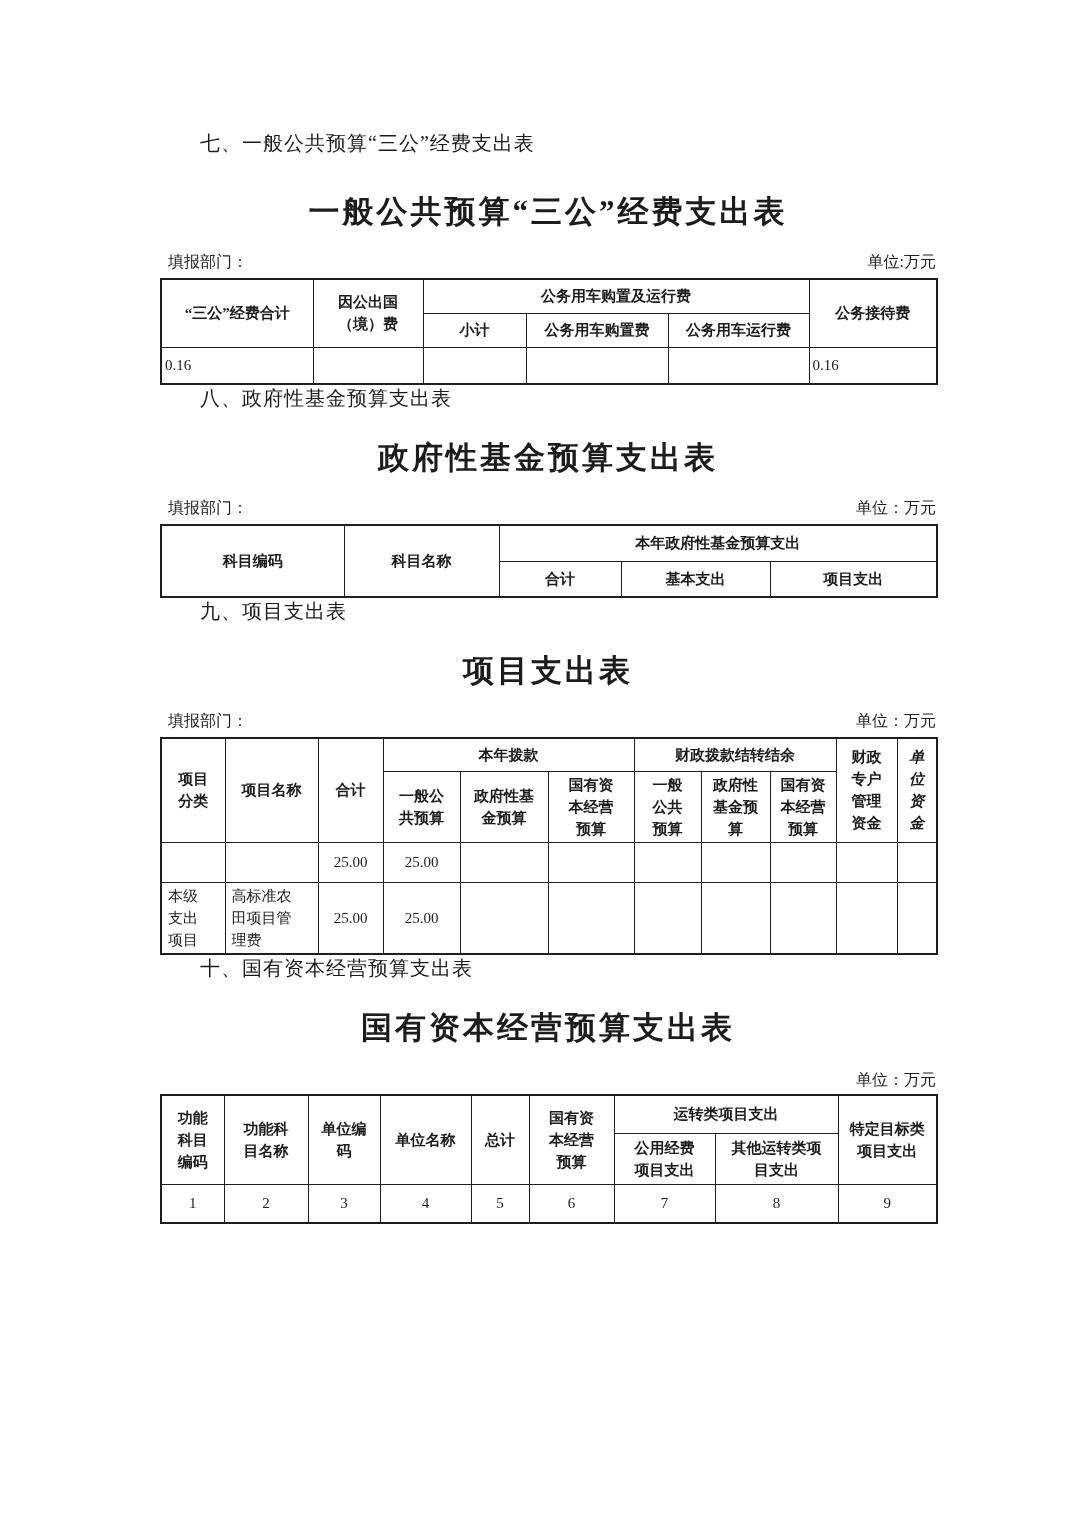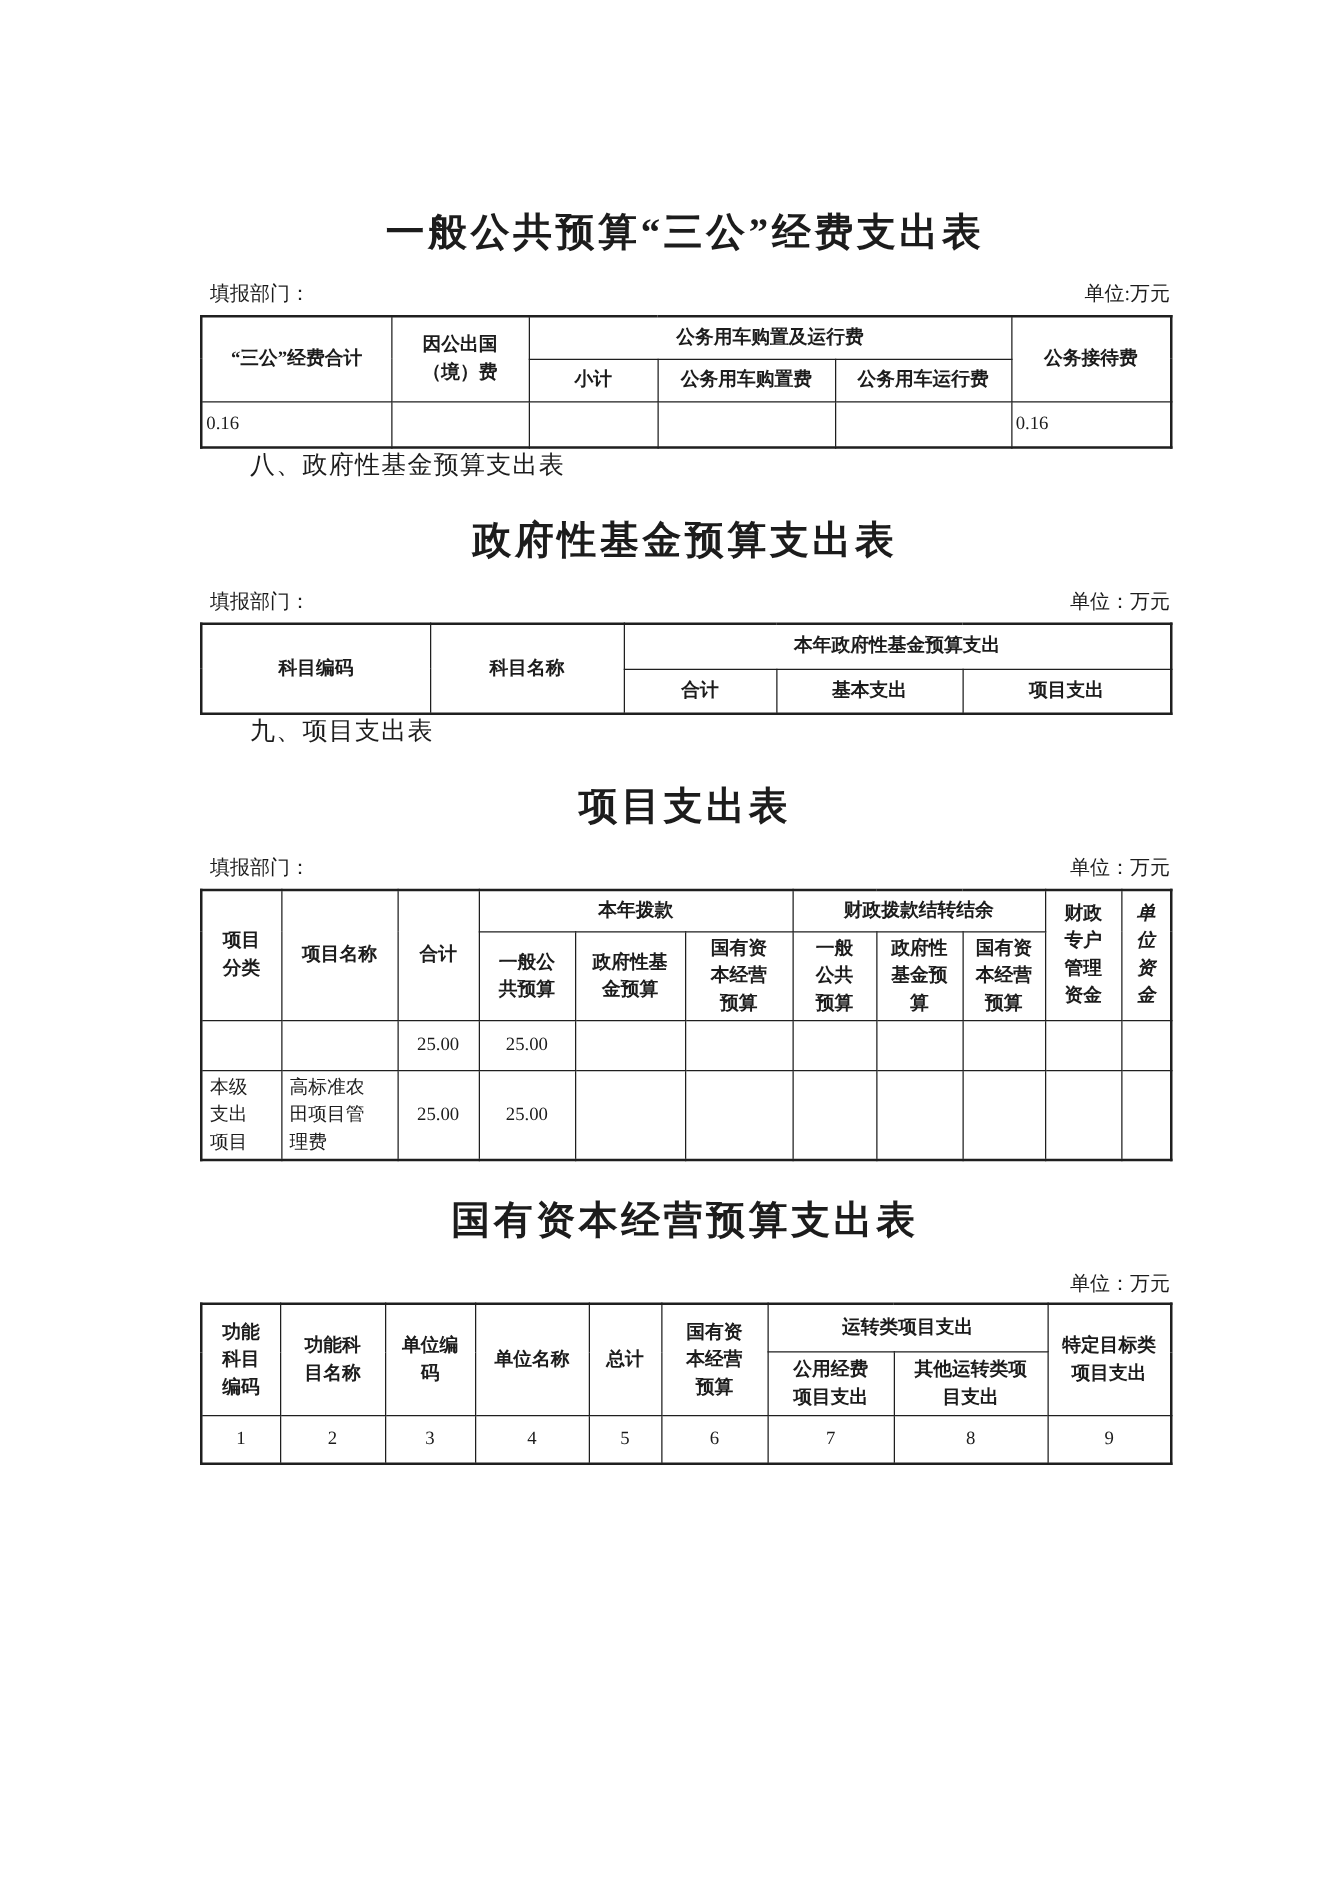--- a/index.html
+++ b/index.html
@@ -66,20 +66,21 @@
   tr.h33{height:33px;} tr.h70{height:70px;} tr.h40{height:40px;} tr.h75{height:56px;margin-top:38px;}
   tr.h39{height:39px;} tr.h51{height:51px;} tr.h38{height:38px;}
 </style>
 </head>
 <body>
 
 <div class="page">
   <div class="content">
 
     <div>
+      <p class="sec-heading">七、一般公共预算“三公”经费支出表</p>
       <p class="tbl-title mt-title1">一般公共预算“三公”经费支出表</p>
       <div class="meta-row mt-meta">
         <span class="dept">填报部门：</span>
         <span class="unit">单位:万元</span>
       </div>
       <table class="mt-table">
         <colgroup>
           <col style="width:152px">
             <col style="width:110px">
             <col style="width:103px">
@@ -204,20 +205,21 @@
           <td></td>
           <td></td>
           <td></td>
           <td></td>
         </tr>
       </tbody>
         </table>
     </div>
 
     <div>
+      <p class="sec-heading mt-sec">十、国有资本经营预算支出表</p>
       <p class="tbl-title mt-title">国有资本经营预算支出表</p>
       <div class="meta-row right-only mt-meta4">
         <span class="unit">单位：万元</span>
       </div>
       <table class="mt-table4">
         <colgroup>
           <col style="width:63px">
             <col style="width:84px">
             <col style="width:72px">
           <col style="width:91px">

